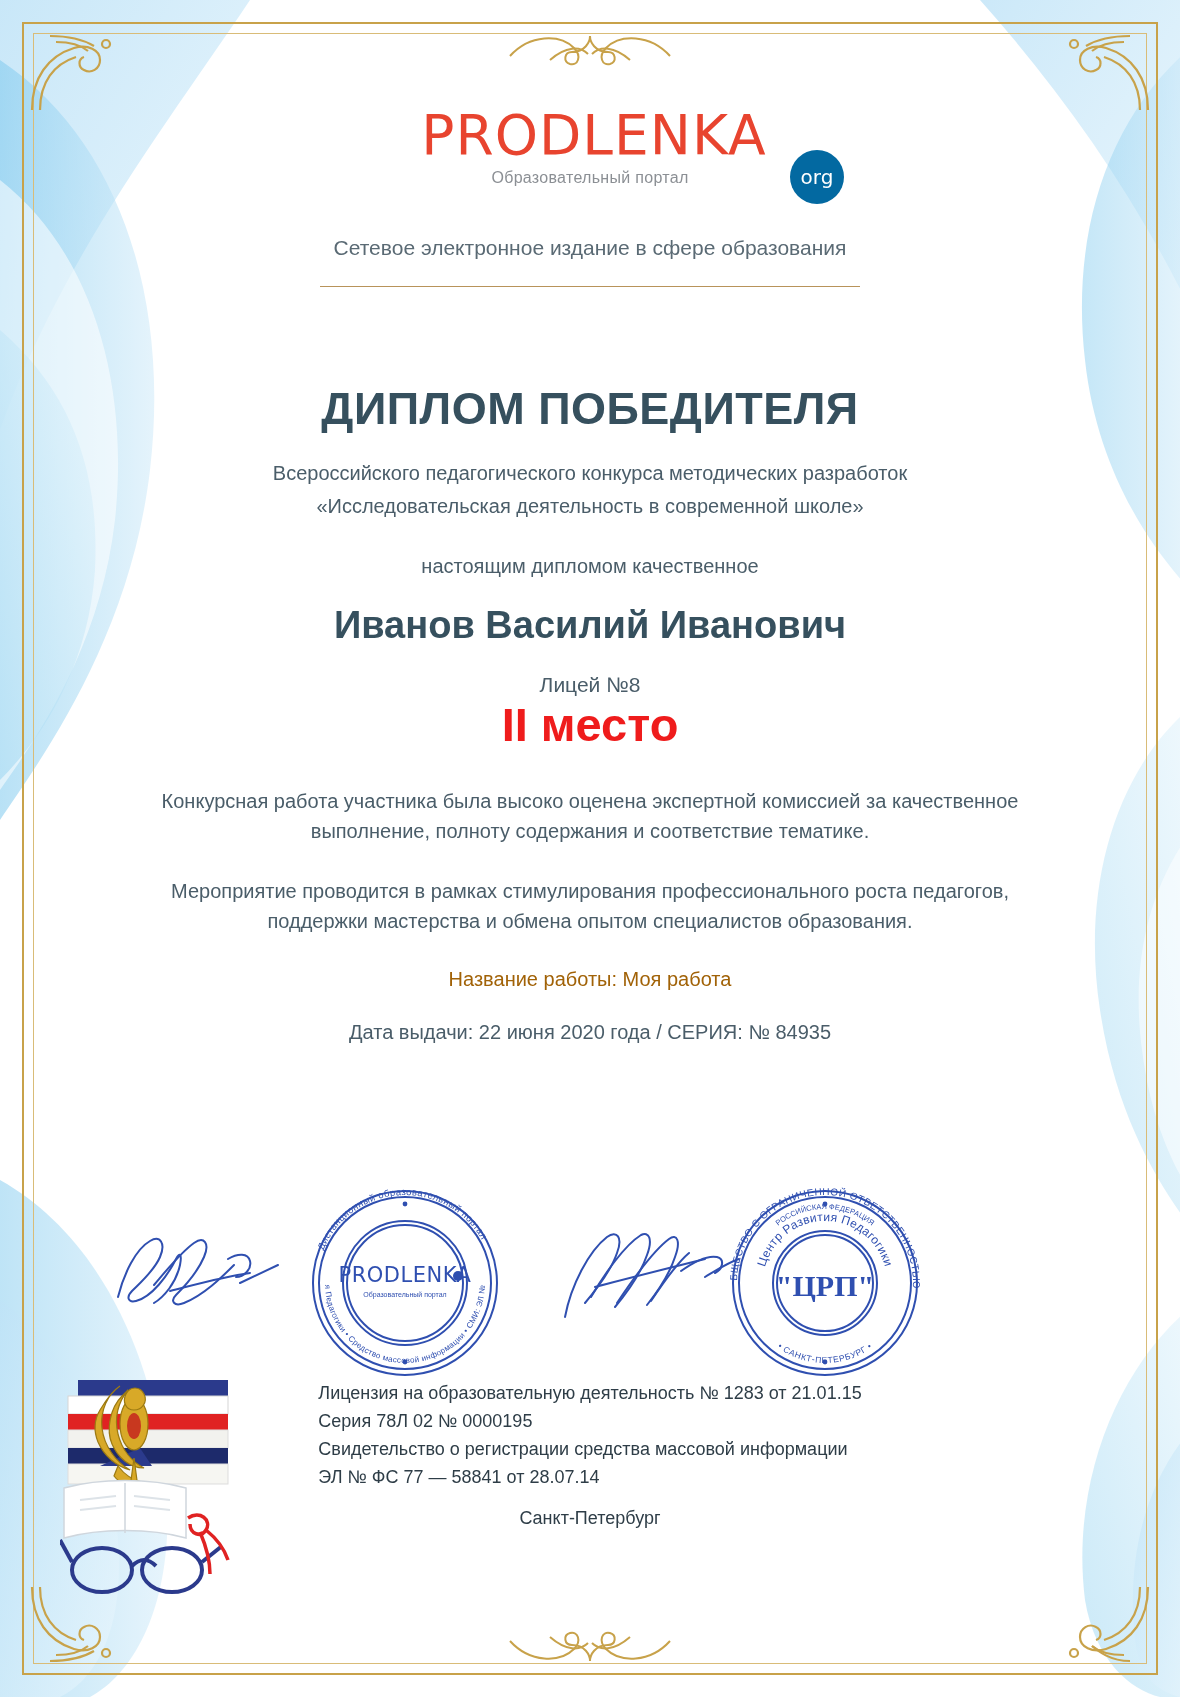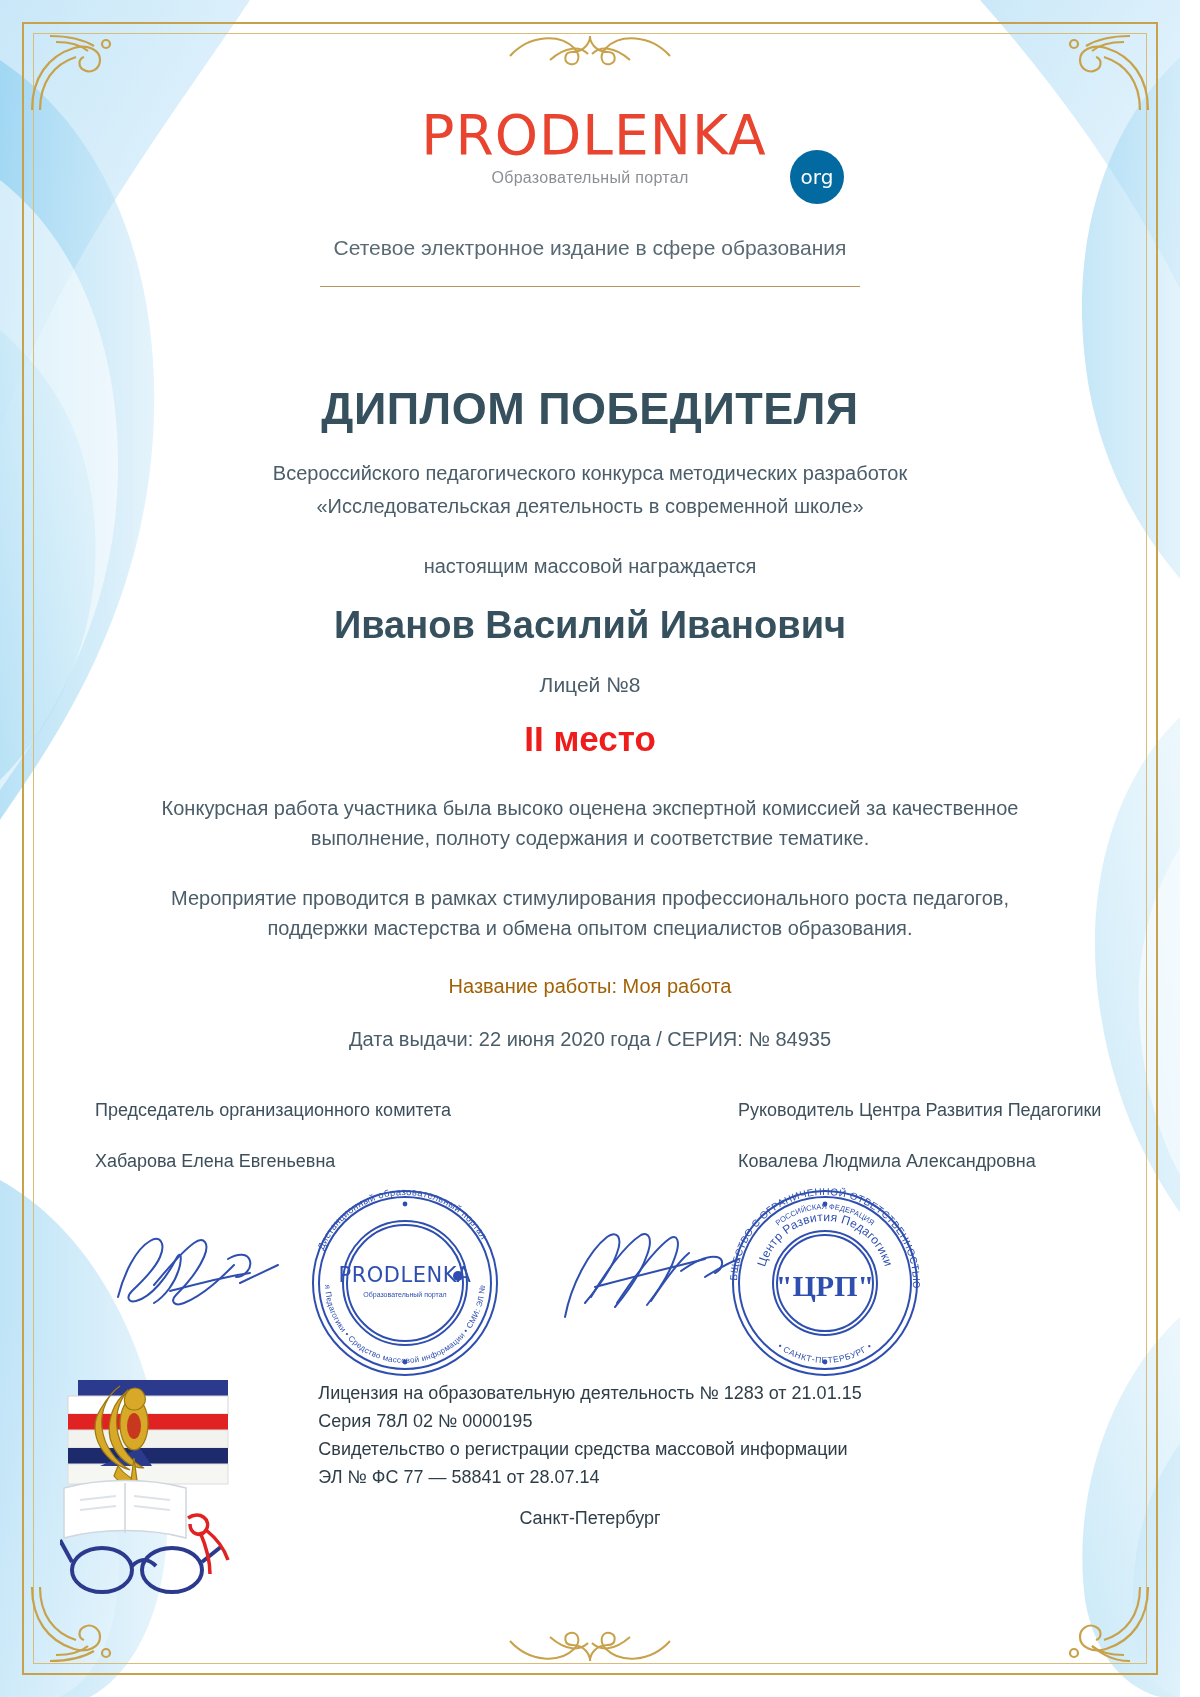--- a/index.html
+++ b/index.html
@@ -114,24 +114,23 @@
     font-weight: bold;
     color: #36505e;
     margin-top: 26px;
   }
   .org-name {
     font-size: 21px;
     color: #4a5d69;
     margin-top: 26px;
   }
   .place {
-    font-size: 35px;
+    font-size: 47px;
     font-weight: bold;
     color: #ef1c1c;
-    margin-top: 22px;
   }
   .para {
     font-size: 20px;
     color: #4a5d69;
     line-height: 1.5;
     width: 880px;
     margin: 34px auto 0;
   }
   .para.second { margin-top: 30px; }
   .work-title {
@@ -299,42 +298,32 @@
     </div>
 
     <div class="net-edition">Сетевое электронное издание в сфере образования</div>
     <div class="hr-gold"></div>
 
     <div class="diploma-title">ДИПЛОМ ПОБЕДИТЕЛЯ</div>
 
     <div class="contest-line">Всероссийского педагогического конкурса методических разработок</div>
     <div class="contest-line" style="margin-top:4px">«Исследовательская деятельность в современной школе»</div>
 
-    <div class="awarded-to">настоящим массовой награждается</div>
+    <div class="awarded-to">настоящим дипломом качественное</div>
     <div class="recipient">Иванов Василий Иванович</div>
     <div class="org-name">Лицей №8</div>
     <div class="place">II место</div>
 
     <div class="para">Конкурсная работа участника была высоко оценена экспертной комиссией за качественное выполнение, полноту содержания и соответствие тематике.</div>
     <div class="para second">Мероприятие проводится в рамках стимулирования профессионального роста педагогов, поддержки мастерства и обмена опытом специалистов образования.</div>
 
     <div class="work-title">Название работы: Моя работа</div>
     <div class="issue-line">Дата выдачи: 22 июня 2020 года / СЕРИЯ: № 84935</div>
   </div>
 
-  <div class="sign-row">
-    <div class="sign-col">
-      <div class="sign-role">Председатель организационного комитета</div>
-      <div class="sign-name">Хабарова Елена Евгеньевна</div>
-    </div>
-    <div class="sign-col right">
-      <div class="sign-role">Руководитель Центра Развития Педагогики</div>
-      <div class="sign-name">Ковалева Людмила Александровна</div>
-    </div>
-  </div>
 
   <svg class="sig-graphic sig1" width="180" height="95" viewBox="0 0 180 95">
     <g fill="none" stroke="#2f4fb0" stroke-width="2" stroke-linecap="round">
       <path d="M8,72 C14,48 26,24 40,16 C50,10 56,18 50,32 C44,46 30,58 22,66 C16,72 18,78 26,76 C42,72 58,50 66,34 C70,26 72,30 70,40 C66,58 54,72 44,78"></path>
       <path d="M44,60 C56,46 70,28 84,18 C94,11 100,18 94,32 C88,46 74,62 66,70 C60,76 64,82 74,78 C94,70 112,52 124,40"></path>
       <path d="M60,66 C84,60 112,52 140,48"></path>
       <path d="M118,34 C128,28 138,28 140,36 C142,44 134,52 126,52"></path>
       <path d="M130,58 L168,40"></path>
     </g>
   </svg>

